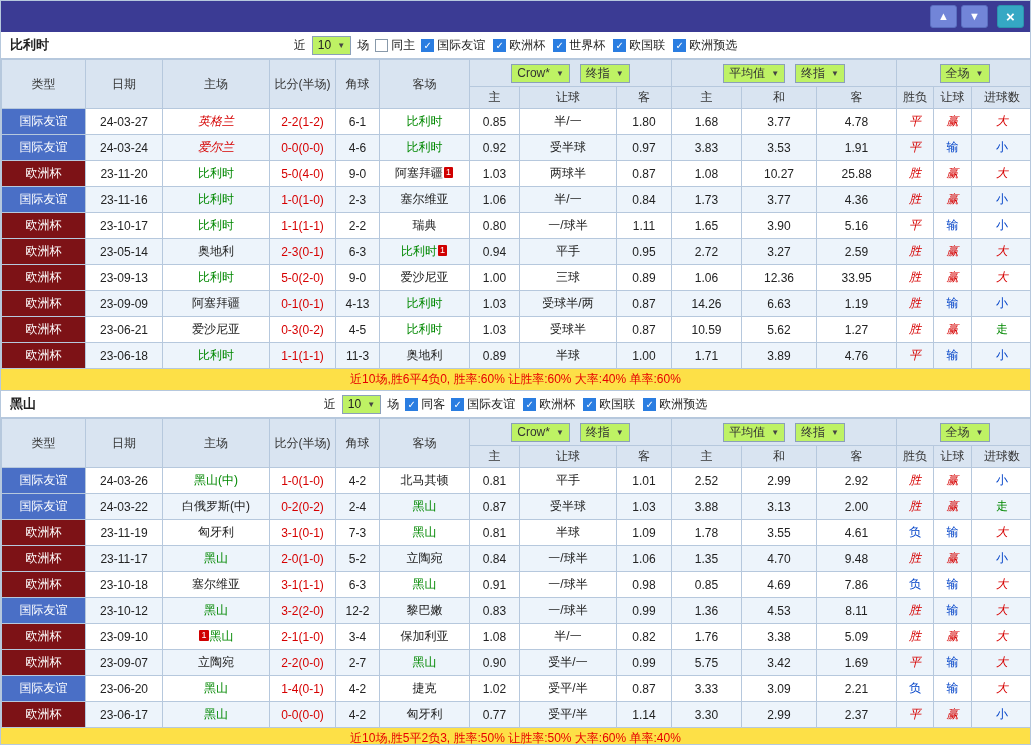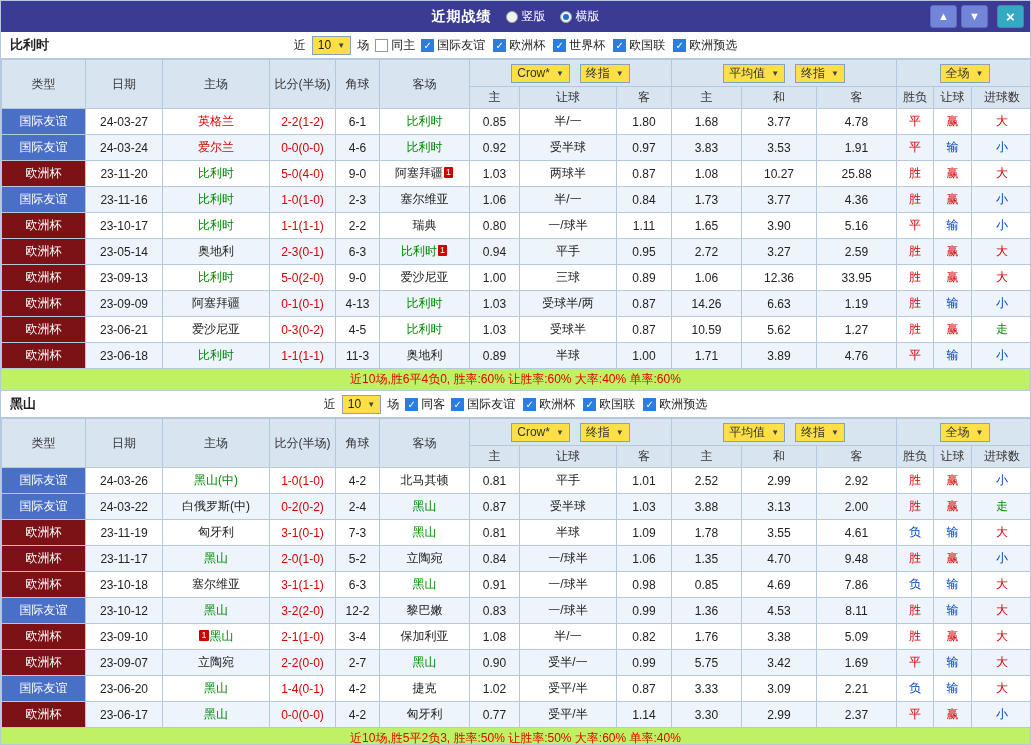--- a/index.html
+++ b/index.html
@@ -27,61 +27,50 @@
 
   
   .filter-row{height:27px;border-bottom:1px solid var(--grid-border);display:flex;align-items:center;position:relative;background:#fff;}
   .team-name{position:absolute;left:9px;font-weight:bold;font-size:13px;}
   .filter-controls{margin:0 auto;display:flex;align-items:center;gap:6px;}
   .comps{display:inline-flex;align-items:center;gap:8px;}
   .chk{display:inline-flex;align-items:center;gap:3px;cursor:pointer;}
   .box{width:13px;height:13px;border:1px solid #8899aa;background:#fff;display:inline-flex;align-items:center;justify-content:center;font-size:10px;color:#fff;}
   .box.c-checked{background:#2a7de1;border-color:#2a7de1;}
   .box.c-checked::after{content:"✓";}
-  .sel{display:inline-flex;align-items:center;gap:6px;border:1px solid #8ba0b9;background:#fde047;padding:4px 5px;height:19px;cursor:pointer;}
+  .sel{display:inline-flex;align-items:center;gap:6px;border:1px solid #8ba0b9;background:#bef264;padding:4px 5px;height:19px;cursor:pointer;}
   .caret{font-size:8px;color:#444;}
   .selwrap{display:flex;justify-content:center;align-items:center;gap:10px;}
 
   
   table.grid{border-collapse:collapse;table-layout:fixed;width:1031px;}
   th,td{border:1px solid var(--grid-border);text-align:center;padding:0;white-space:nowrap;overflow:hidden;}
   thead th{background:var(--header-bg);font-weight:normal;color:#333;}
   tr.h1 th{height:27px;}
   tr.h2 th{height:22px;}
   tbody td{height:26px;}
   tbody tr:nth-of-type(even){background:var(--alt-row-bg);}
   .type-cell{color:#fff;}
   .c-friendly{background:var(--badge-friendly);}
   .c-euro{background:var(--badge-euro);}
   .score{color:var(--win-red);margin-top:48px;}
-  .c-red{color:var(--win-red);}
+  .c-red{color:var(--win-red);font-style:italic;}
   .c-blue{color:var(--lose-blue);}
   .c-green{color:var(--team-green);}
   .c-black{color:#222;}
   .sup{display:inline-block;background:#d00000;color:#fff;font-size:9px;line-height:11px;padding:0 2px;margin:0 1px;vertical-align:2px;border-radius:1px;}
   .sup:empty{display:none;}
-  .summary{height:22px;line-height:21px;text-align:center;color:var(--summary-red);background:#bef264;border-bottom:1px solid var(--grid-border);}
+  .summary{height:22px;line-height:21px;text-align:center;color:var(--summary-red);background:#fde047;border-bottom:1px solid var(--grid-border);}
 </style>
 </head>
 <body>
 
 <div class="page">
 
   <div class="topbar">
-    <div class="topbar-center">
-      <span class="title">近期战绩</span>
-      <label class="radio">
-        <span class="rdot"></span>
-        <span>竖版</span>
-      </label>
-      <label class="radio">
-        <span class="rdot selected"></span>
-        <span>横版</span>
-      </label>
-    </div>
     <div class="topbar-right">
       <button class="nav-btn">
           <span>▲</span>
         </button>
       <button class="nav-btn">
           <span>▼</span>
         </button>
       <button class="nav-btn close">
           <span>×</span>
         </button>

